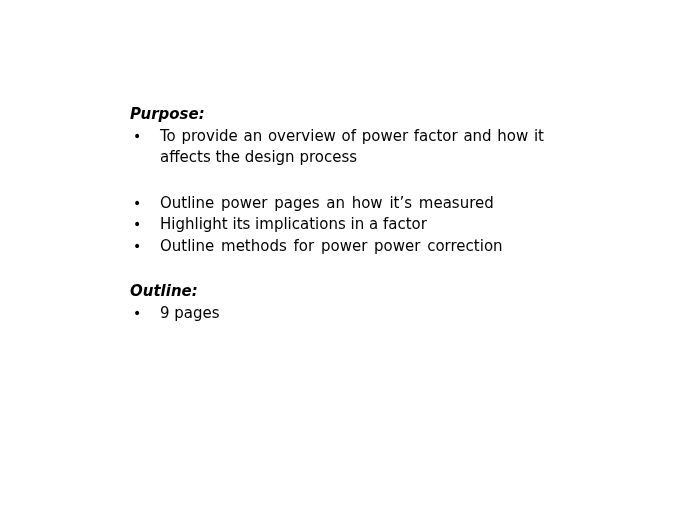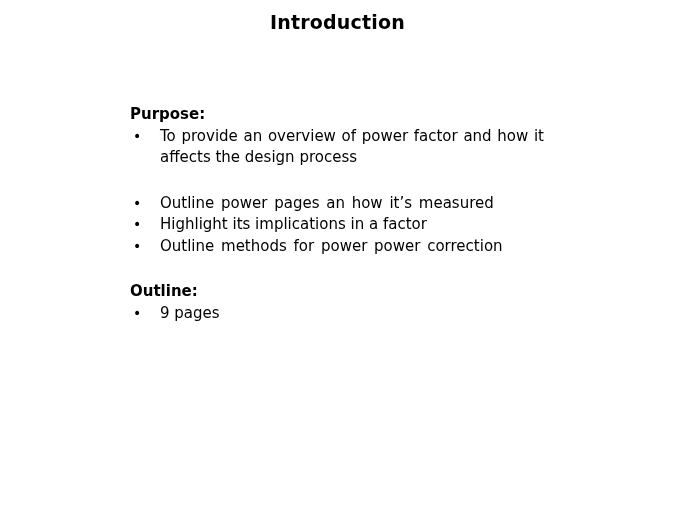--- a/index.html
+++ b/index.html
@@ -35,20 +35,21 @@
     line-height: 21.5px;
   }
   .section {
     margin: 0;
   }
   .section + .section {
     margin-top: 24px;
   }
   .heading {
     font-weight: bold;
+    font-style: italic;
   }
   .bullet-row {
     display: flex;
     align-items: flex-start;
   }
   .bullet {
     flex: 0 0 30px;
     width: 30px;
     padding-left: 3px;
     box-sizing: border-box;
@@ -62,21 +63,20 @@
   }
   .bullet-text.wide {
     word-spacing: 2px;
   }
 </style>
 </head>
 <body>
 
 <div class="slide">
 
-  <div class="title">Introduction</div>
 
   <div class="content">
 
     <div class="section">
       <div class="heading">Purpose:</div>
       <div class="bullet-row">
         <span class="bullet">•</span>
         <span class="bullet-text justify">To provide an overview of power factor and how it affects the design process</span>
       </div>
     </div>

